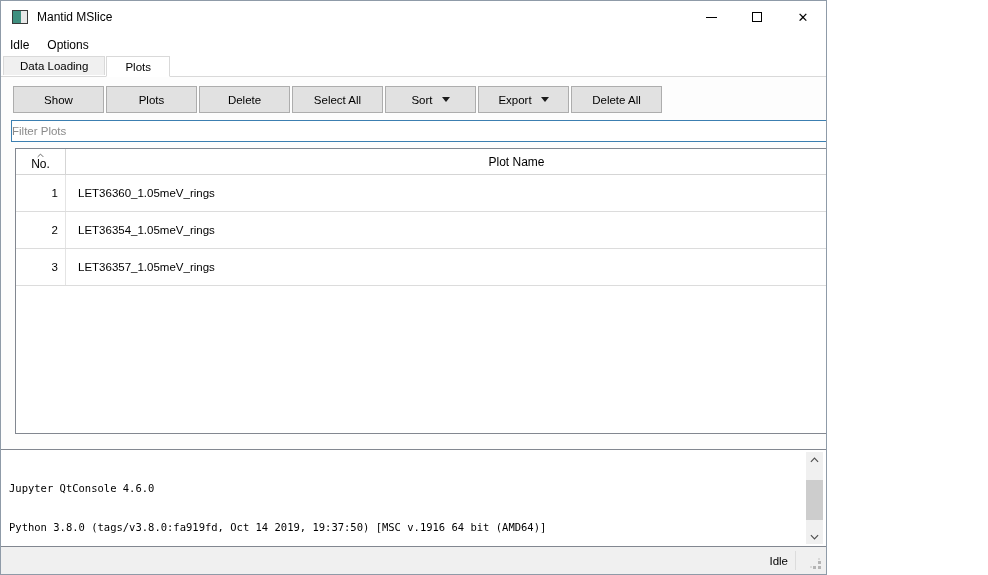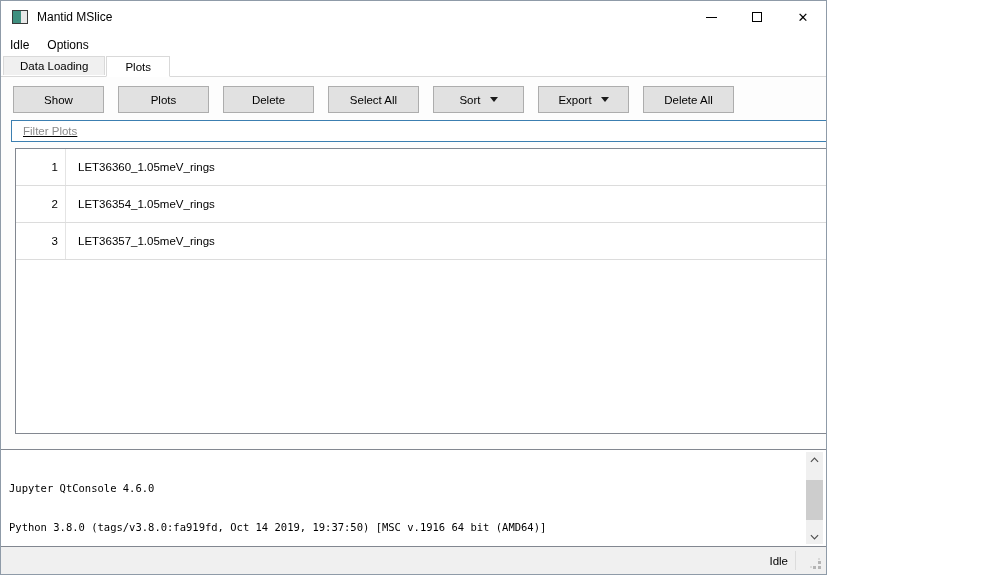--- a/index.html
+++ b/index.html
@@ -19,31 +19,31 @@
   .close-glyph { font-size:13px; color:#000; line-height:1; }
   
   .menubar { position:absolute; top:32px; left:0; right:0; height:23px; background:#fff; display:flex; align-items:center; font-size:12px; }
   .menu-item { padding:3px 9px; color:#000; }
   
   .tabbar { position:absolute; top:55px; left:0; right:0; height:21px; display:flex; border-bottom:1px solid #d9d9d9; background:#fff; padding-left:2px; }
   .tab { font-size:11.5px; color:#000; background:#f0f0f0; border:1px solid #d9d9d9; border-bottom:none; height:19px; padding:0 16px; display:flex; align-items:center; margin-right:1px; }
   .tab.active { background:#fff; height:21px; margin-bottom:-1px; border-bottom:1px solid #fff; position:relative; z-index:2; padding:0 18px; }
   
   .content { position:absolute; top:76px; left:0; right:0; height:372px; background:#fdfdfd; }
-  .toolbar { position:absolute; top:9px; left:12px; display:flex; gap:14px; }
+  .toolbar { position:absolute; top:9px; left:12px; display:flex; gap:2px; }
   .tbtn {
     width:91px; height:27px; background:#e1e1e1; border:1px solid #adadad;
     font-size:11.5px; color:#000; font-family:"Liberation Sans", sans-serif;
     display:flex; align-items:center; justify-content:center; gap:9px;
   }
   .caret-down { width:0; height:0; border-left:4px solid transparent; border-right:4px solid transparent; border-top:5px solid #1b1b1b; }
   .filter-box {
     position:absolute; top:43px; left:10px; width:957px; height:22px;
-    border:1px solid #3c7fb1; background:#fff; font-size:11.5px; padding:0 11px;
-    font-family:"Liberation Sans", sans-serif; color:#000; outline:none;text-decoration:underline;
+    border:1px solid #3c7fb1; background:#fff; font-size:11.5px; padding:0 0;
+    font-family:"Liberation Sans", sans-serif; color:#000; outline:none;
   }
   .filter-box::placeholder { color:#8a8a8a; }
   
   .panel { position:absolute; top:71px; left:14px; width:953px; height:286px; border:1px solid #828790; background:#fff; }
   .thead { display:flex; height:26px; border-bottom:1px solid #d5d5d5; font-size:12px; align-items:center; }
   .col-no { width:50px; border-right:1px solid #d5d5d5; height:100%; display:flex; flex-direction:column; align-items:center; justify-content:center; position:relative; }
   .sort-caret { width:7px; height:7px; margin-bottom:-2px; }
   .col-name { flex:1; text-align:center; }
   .trow { display:flex; height:37px; border-bottom:1px solid #dcdcdc; align-items:center; font-size:11.5px; }
   .trow .no-cell { width:50px; text-align:right; padding-right:7px; border-right:1px solid #e4e4e4; height:100%; display:flex; align-items:center; justify-content:flex-end; }
@@ -119,20 +119,29 @@
           <span class="caret-down"></span>
         </button>
       <button class="tbtn">
           <span>Delete All</span>
         </button>
     </div>
 
     <input class="filter-box" type="text" placeholder="Filter Plots" style="">
 
     <div class="panel">
+      <div class="thead">
+        <div class="col-no">
+          <svg class="sort-caret" viewBox="0 0 10 8">
+              <polyline points="1,6 5,2 9,6" fill="none" stroke="#4d4d4d" stroke-width="1.2"></polyline>
+            </svg>
+          <span>No.</span>
+        </div>
+        <div class="col-name">Plot Name</div>
+      </div>
 
       <div class="trow">
         <div class="no-cell">1</div>
         <div class="name-cell">LET36360_1.05meV_rings</div>
         <div class="row-actions">
           <div class="act-icon">
               <svg width="17" height="13" viewBox="0 0 24 17">
                 <path d="M12 1.5C6.5 1.5 2.3 6.5 1 8.5c1.3 2 5.5 7 11 7s9.7-5 11-7c-1.3-2-5.5-7-11-7z" fill="none" stroke="#000" stroke-width="2"></path>
                 <circle cx="12" cy="8.5" r="3.4" fill="#000"></circle>
               </svg>

